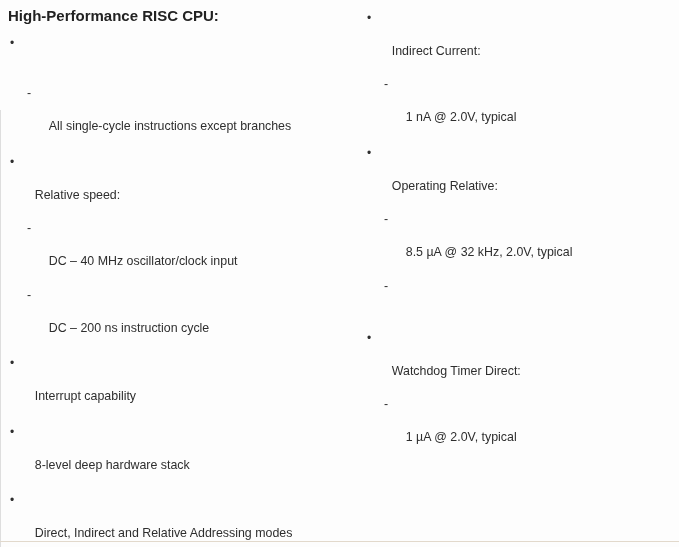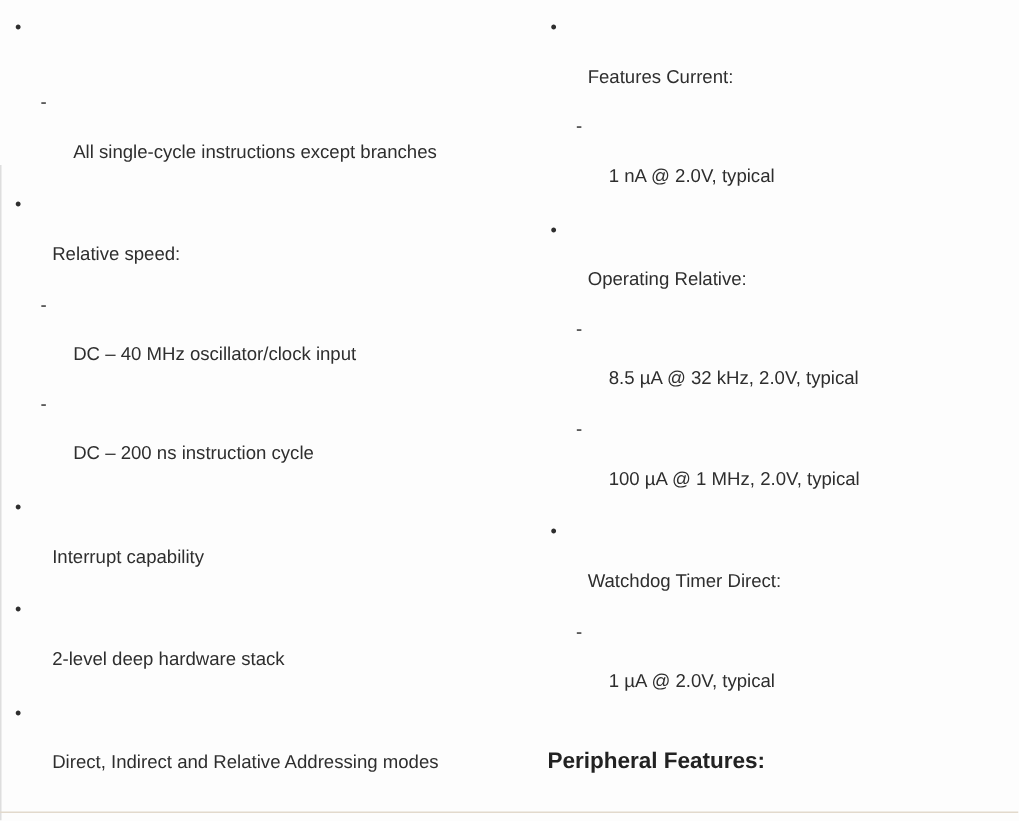--- a/index.html
+++ b/index.html
@@ -51,20 +51,21 @@
     left: 0; top: 110px; bottom: 0;
     width: 1px;
     background: #dedede;
   }
 </style>
 </head>
 <body style="background: rgb(253, 253, 253); color: rgb(46, 46, 46);">
 
 <div class="col col-left">
   <div class="section">
+    <h2 class="section-title">High-Performance RISC CPU:</h2>
     <div class="items">
   <div class="item lvl1">
     <span class="marker">•</span>
   </div>
 
   <div class="item lvl2">
     <span class="marker">-</span>
     <span class="txt">All single-cycle instructions except branches</span>
   </div>
 
@@ -83,70 +84,65 @@
     <span class="txt">DC – 200 ns instruction cycle</span>
   </div>
 
   <div class="item lvl1">
     <span class="marker">•</span>
     <span class="txt">Interrupt capability</span>
   </div>
 
   <div class="item lvl1">
     <span class="marker">•</span>
-    <span class="txt">2-level deep hardware stack</span>
+    <span class="txt">8-level deep hardware stack</span>
   </div>
 
   <div class="item lvl1">
     <span class="marker">•</span>
     <span class="txt">Direct, Indirect and Relative Addressing modes</span>
   </div>
 </div>
   </div>
 
 </div>
 <div class="col col-right">
   <div class="section">
     <div class="items">
   <div class="item lvl1">
     <span class="marker">•</span>
-    <span class="txt">Features Current:</span>
+    <span class="txt">Indirect Current:</span>
   </div>
 
   <div class="item lvl2">
     <span class="marker">-</span>
     <span class="txt">1 nA @ 2.0V, typical</span>
   </div>
 
   <div class="item lvl1">
     <span class="marker">•</span>
     <span class="txt">Operating Relative:</span>
   </div>
 
   <div class="item lvl2">
     <span class="marker">-</span>
     <span class="txt">8.5 µA @ 32 kHz, 2.0V, typical</span>
   </div>
 
   <div class="item lvl2">
     <span class="marker">-</span>
-    <span class="txt">100 µA @ 1 MHz, 2.0V, typical</span>
   </div>
 
   <div class="item lvl1">
     <span class="marker">•</span>
     <span class="txt">Watchdog Timer Direct:</span>
   </div>
 
   <div class="item lvl2">
     <span class="marker">-</span>
     <span class="txt">1 µA @ 2.0V, typical</span>
   </div>
 </div>
   </div>
 
-  <div class="section">
-    <h2 class="section-title">Peripheral Features:</h2>
-
-  </div>
 </div>
 <div class="left-edge" style="background: rgb(222, 222, 222);"></div>
 <div class="bottom-rule" style="background: rgb(226, 217, 204);"></div>
 
 </body></html>

